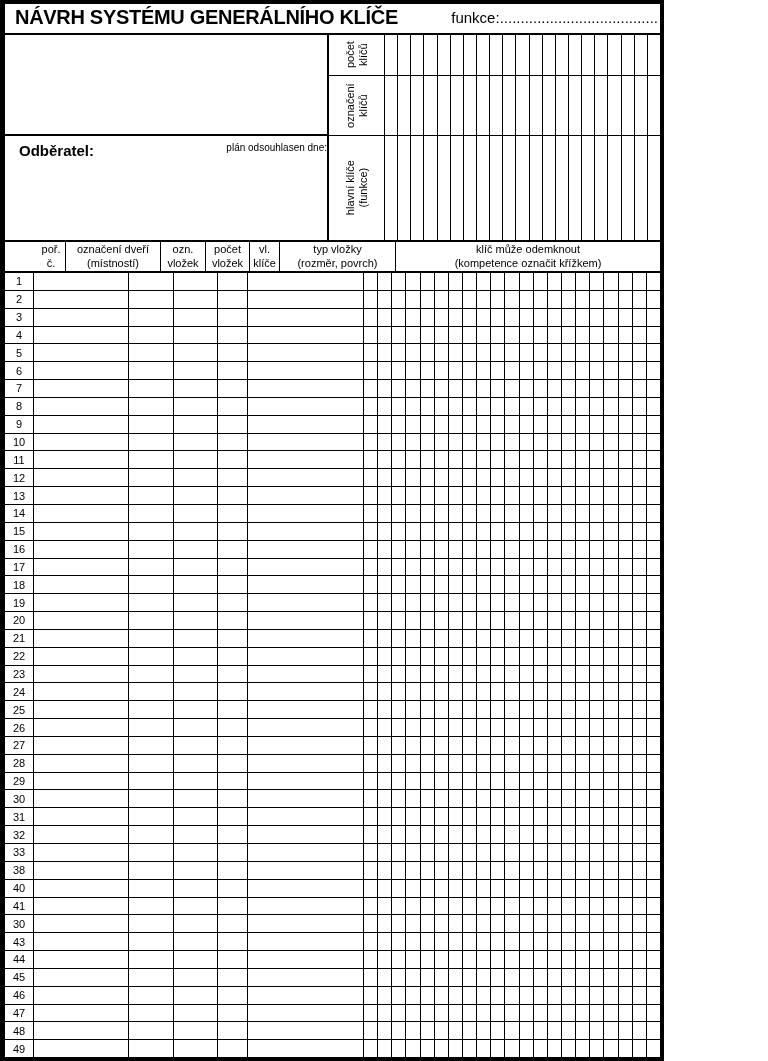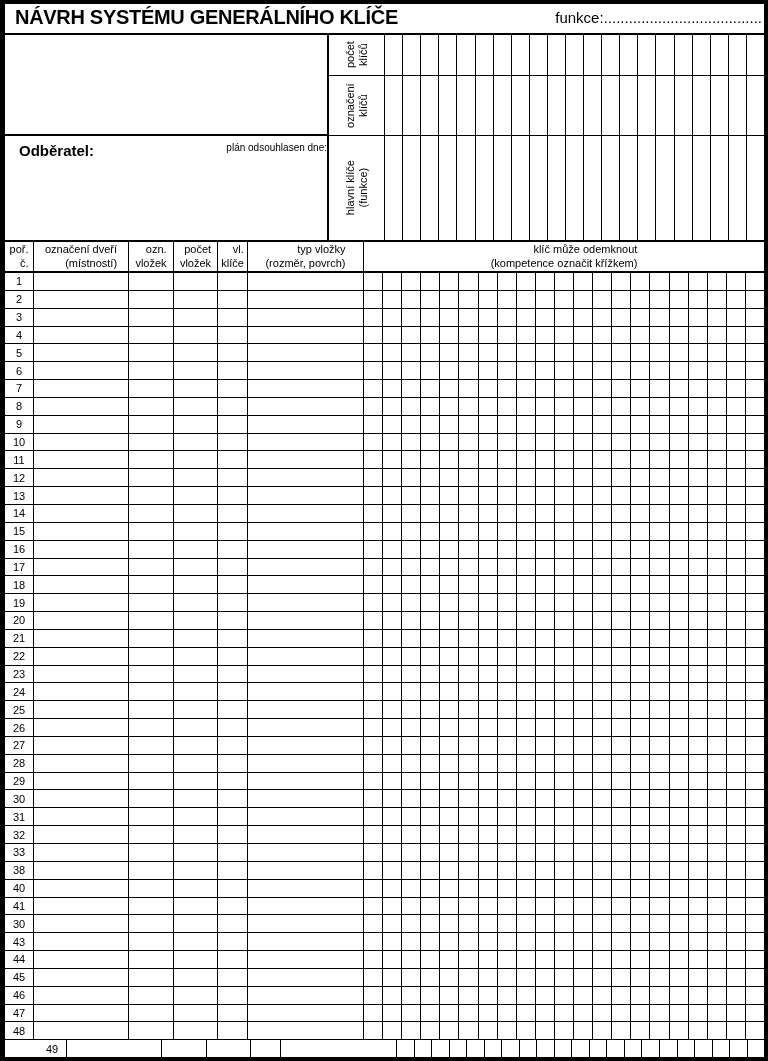--- a/index.html
+++ b/index.html
@@ -1,20 +1,20 @@
 <!DOCTYPE html>
 <html><head>
 <meta charset="utf-8">
 <style>
   * { margin:0; padding:0; box-sizing:border-box; }
   html,body { background:#fff; }
   body { font-family:"Liberation Sans", sans-serif; color:#000; }
 
   .page {
-    width:768px; height:1061px;
+    width:664px; height:1061px;
     background:#fff;
     border:4px solid #000;
     border-left-width:5px;
     display:flex; flex-direction:column;
     overflow:hidden;
   }
 
   
   .title-row {
     flex:0 0 31px;
@@ -54,36 +54,36 @@
   .km-row { display:flex; }
   .km-r0 { flex:0 0 41px; } .km-r1 { flex:0 0 60px; } .km-r2 { flex:1; }
   .km-r0 > .kcell, .km-r1 > .kcell { border-bottom:1.5px solid #000; }
   .kcell { flex:1; border-right:1.5px solid #000; min-width:0; }
   .kcell:last-child { border-right:none; }
 
   
   .hdr {
     flex:0 0 33px;
     border-top:2px solid #000; border-bottom:2px solid #000;
-    display:flex; font-size:11px; line-height:1.25; text-align:right;
+    display:flex; font-size:11px; line-height:1.25; text-align:center;padding-left:32px;
   }
   .hc {
     border-right:1.5px solid #000;
     display:flex; align-items:center; justify-content:center;
     white-space:pre-line;
   }
   .hc:last-child { border-right:none; }
   .w29 { flex:0 0 29px; } .w95 { flex:0 0 95px; } .w45 { flex:0 0 45px; }
   .w44 { flex:0 0 44px; } .w30 { flex:0 0 30px; } .w116 { flex:0 0 116px; }
   .wrest { flex:1; min-width:0; }
 
   
   .tbody { flex:1; display:flex; flex-direction:column; min-height:0; }
   .trow { flex:1; display:flex; border-bottom:1.5px solid #000; min-height:0; }
-  .trow:last-child { border-bottom:none;padding-left:33px; }
+  .trow:last-child { border-bottom:none; }
   .c { border-right:1.5px solid #000; }
   .num { flex:0 0 29px; display:flex; align-items:center; justify-content:center; font-size:11px; }
 </style>
 </head>
 <body>
 
 <div class="page">
 
   <div class="title-row">
     <div class="title">NÁVRH SYSTÉMU GENERÁLNÍHO KLÍČE</div>

